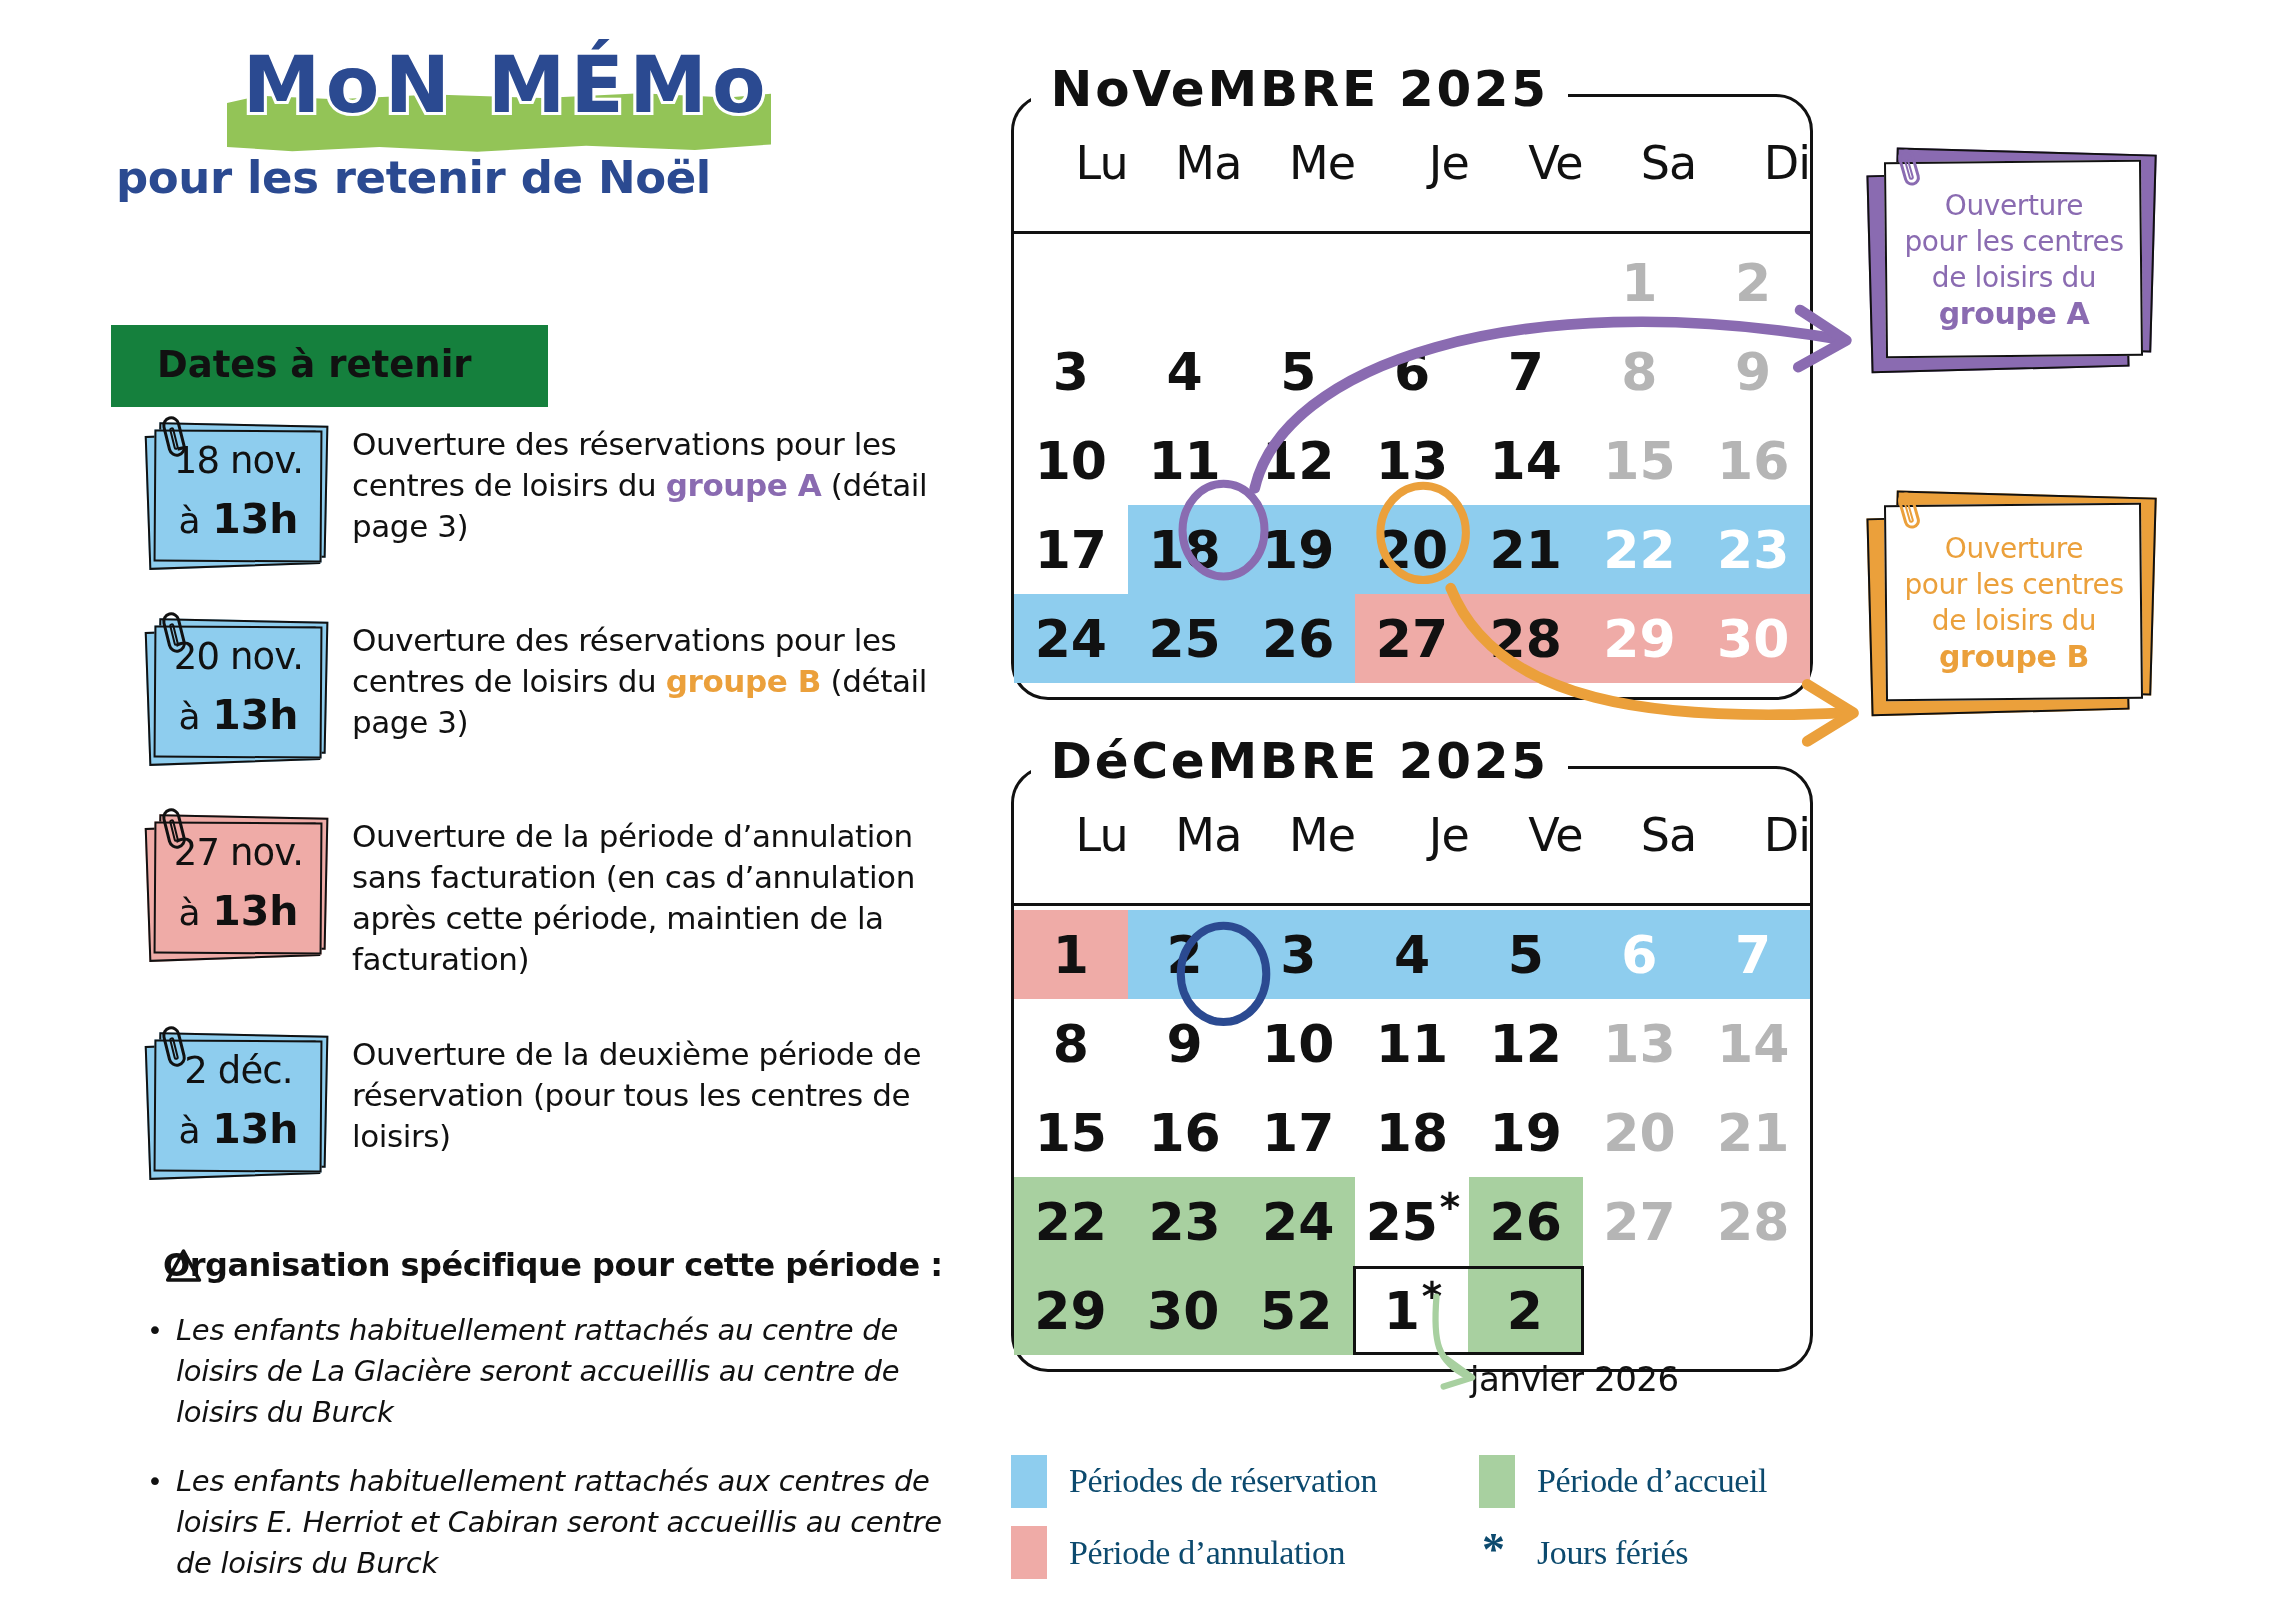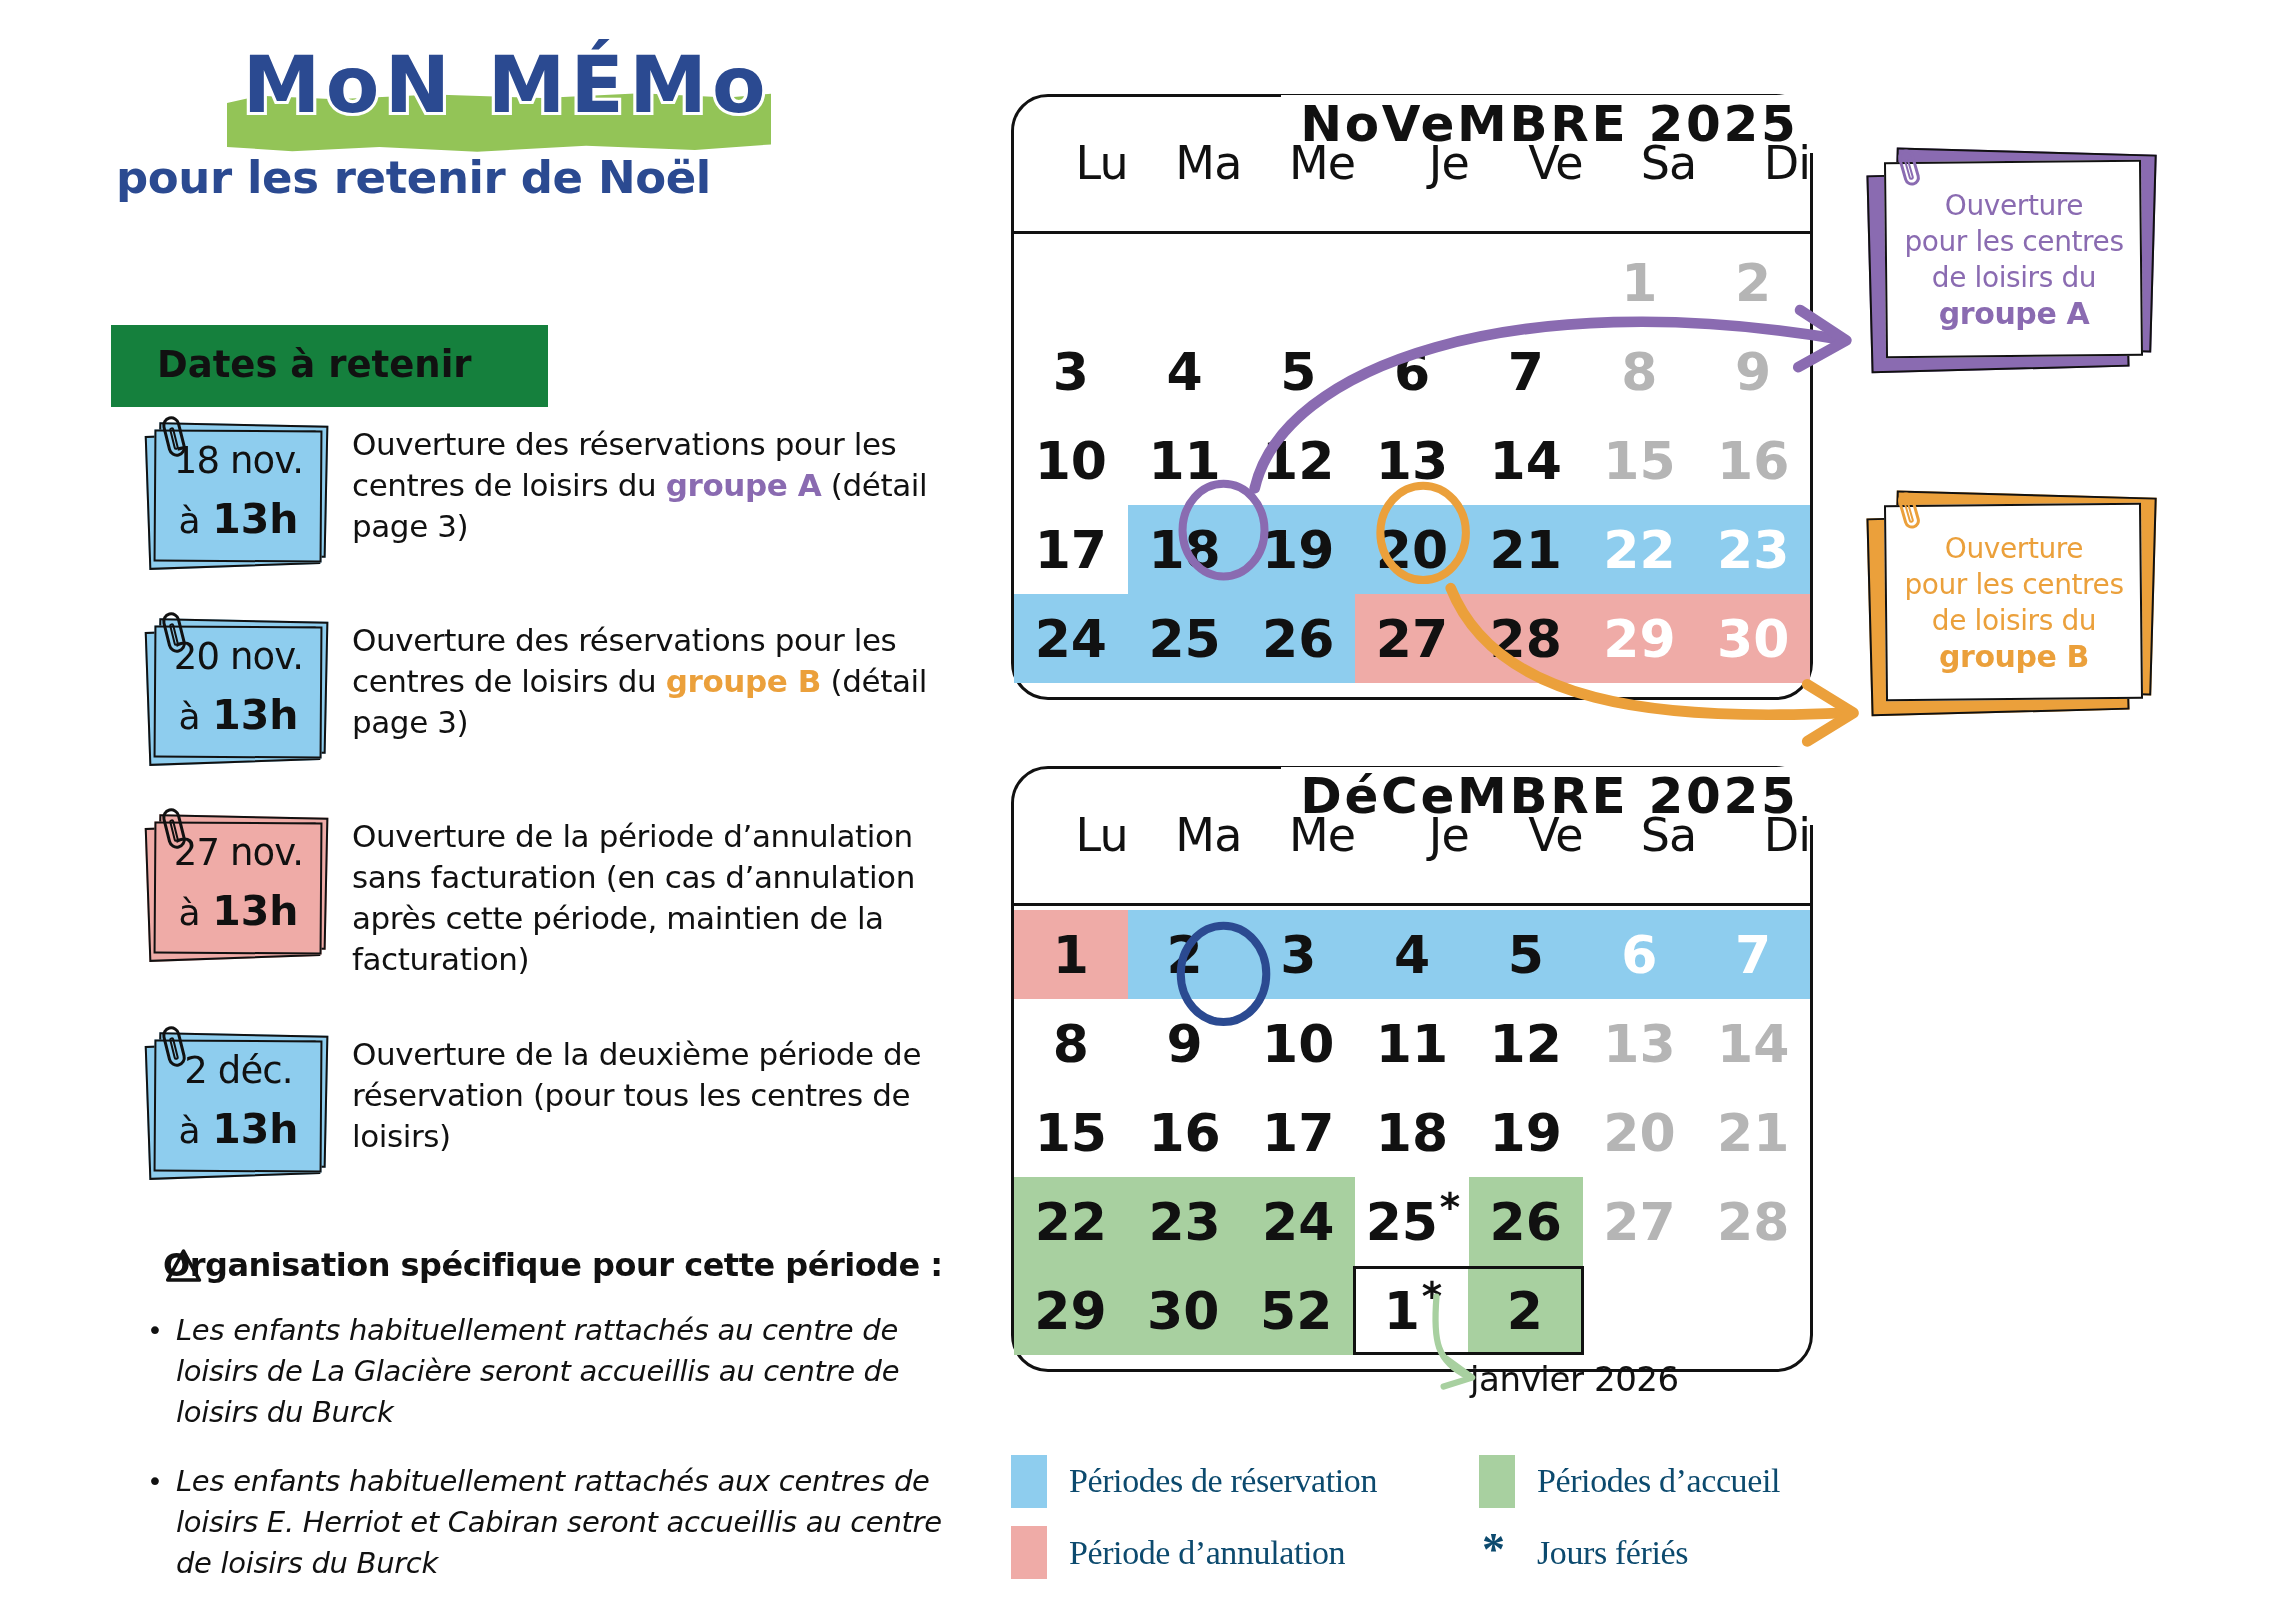--- a/index.html
+++ b/index.html
@@ -58,21 +58,21 @@
       white-space:nowrap;letter-spacing:-0.5px;}
   #warn-tri{position:absolute;left:165px;top:1248px;width:0;height:0;}
   #warn-tri svg{position:absolute;left:0;top:0;}
   .bullet{position:absolute;left:176px;width:802px;
       font-family:"DejaVu Sans", sans-serif;font-style:italic;font-size:29px;
       color:#111;line-height:1.42;letter-spacing:-0.3px;}
   .bullet .dot{position:absolute;left:-29px;top:1.8px;font-size:27px;font-style:normal;}
 
   
   .cal{position:absolute;border:3.6px solid #111;border-radius:37px;box-sizing:border-box;background:#fff;}
-  .cal-title{position:absolute;top:-37px;left:8px;width:100%;text-align:right;margin-top:35px;}
+  .cal-title{position:absolute;top:-37px;left:17px;width:100%;text-align:left;}
   .cal-title span{background:#fff;padding:0 19.6px;
       font-family:"DejaVu Sans", sans-serif;font-weight:bold;font-size:50px;
       letter-spacing:2.7px;color:#111;}
   .dow-row{position:absolute;left:0;width:100%;display:flex;}
   .dow{flex:1;text-align:right;font-family:"DejaVu Sans", sans-serif;
       font-size:46px;color:#111;letter-spacing:-0.9px;}
   .dow-sep{position:absolute;left:0;width:100%;height:2.7px;background:#111;}
   .grid{position:absolute;left:0;width:100%;}
   .wk{display:flex;position:relative;}
   .cell{flex:1;position:relative;text-align:center;
@@ -348,21 +348,21 @@
     <div>Ouverture</div>
     <div>pour les centres</div>
     <div>de loisirs du</div>
     <div><b>groupe B</b></div>
   </div>
 </div>
 
 <div class="lg-sw" style="left:1011px;top:1455px;background:#8ecdee;"></div>
 <div class="lg-tx" style="left:1069px;top:1462px;">Périodes de réservation</div>
 <div class="lg-sw" style="left:1479px;top:1455px;background:#a8d0a0;"></div>
-<div class="lg-tx" style="left:1537px;top:1462px;">Périodes d’accueil</div>
+<div class="lg-tx" style="left:1537px;top:1462px;">Période d’accueil</div>
 <div class="lg-sw" style="left:1011px;top:1526px;background:#efaba7;"></div>
 <div class="lg-tx" style="left:1069px;top:1534px;">Période d’annulation</div>
 <div class="lg-tx" style="left:1482px;top:1523px;font-size:46px;font-weight:bold;">*</div>
 <div class="lg-tx" style="left:1537px;top:1534px;">Jours fériés</div>
 
 <svg class="ov" viewBox="0 0 2572 1818">
 
   <path d="M1408 548 C 1440 410, 1700 320, 2060 380" fill="none" stroke="#8a6bb1" stroke-width="12" stroke-linecap="round"></path>
   <path d="M2020 348 L2072 382 L2018 412" fill="none" stroke="#8a6bb1" stroke-width="12" stroke-linecap="round" stroke-linejoin="round"></path>
 

